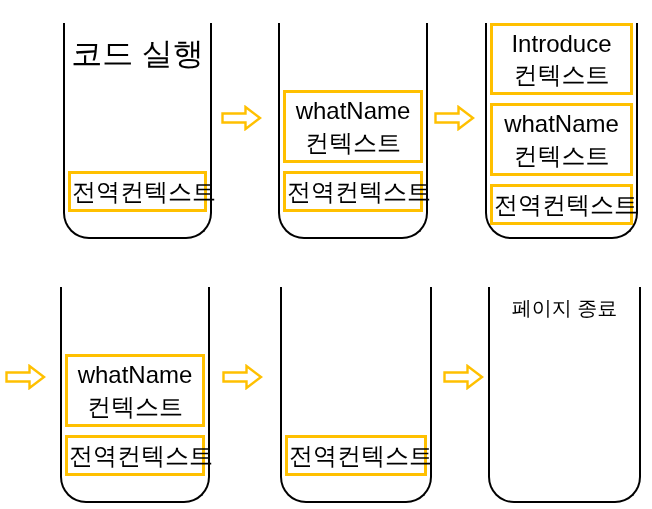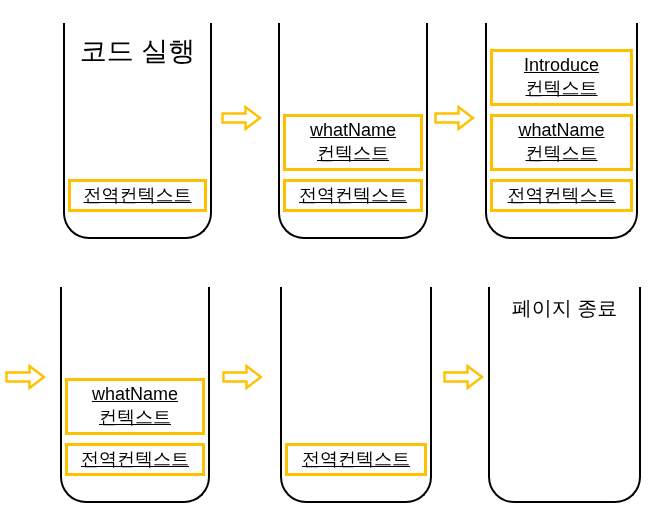--- a/index.html
+++ b/index.html
@@ -19,46 +19,45 @@
     border: 2px solid #000000;
     border-top: none;
     border-bottom-left-radius: 26px;
     border-bottom-right-radius: 26px;
     background: #ffffff;
     display: flex;
     flex-direction: column;
   }
   .stage-title {
     text-align: center;
-    font-size: 27px;
+    font-size: 31px;
     line-height: 1.2;
     padding-top: 12px;
     white-space: nowrap;
     letter-spacing: 0;
   }
   .stage-title:empty { display: none; }
   .stage-title.big { font-size: 20px; padding-top: 9px; }
   .stack {
     flex: 1;
     display: flex;
     flex-direction: column;
     justify-content: flex-end;
     gap: 8px;
     padding: 0 3px 25px 3px;
   }
   .ctx-box {
     box-sizing: border-box;
     border: 3px solid #FFC000;
     background: #ffffff;
     text-align: center;
-    font-size: 18px;
+    font-size: 24px;
     line-height: 1.3;
     padding: 2px 1px;
     white-space: nowrap;
-    text-decoration: underline;
   }
   .ctx-box span { display: block; }
   .ctx-box span:empty { display: none; }
   .arrow {
     position: absolute;
     width: 41px;
     height: 26px;
   }
   .arrow svg { display: block; width: 100%; height: 100%; }
 

